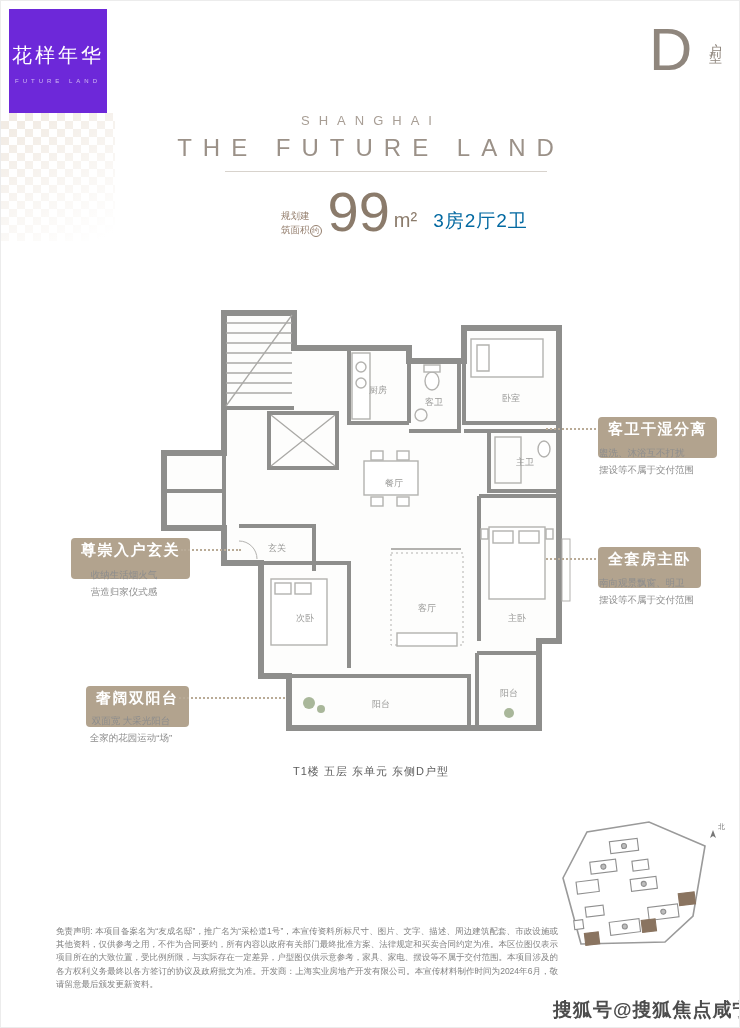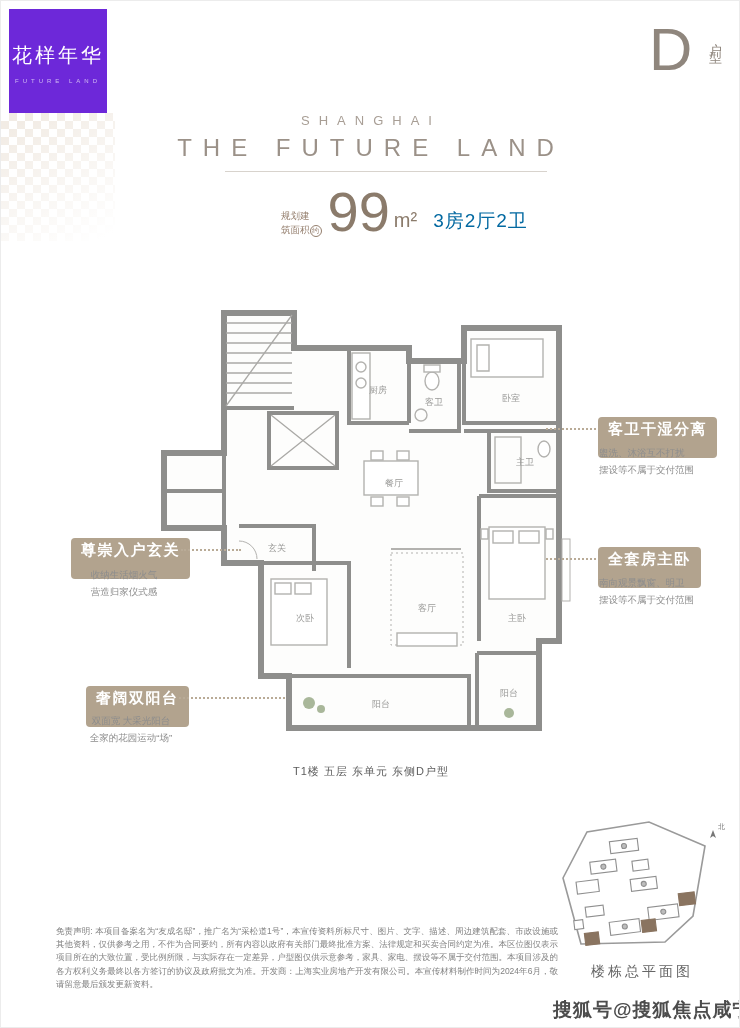--- a/index.html
+++ b/index.html
@@ -215,17 +215,16 @@
       <rect x="124" y="82" width="16" height="12" fill="#8a7460" stroke="#8a7460"></rect>
       <rect x="84" y="104" width="14" height="12" fill="#8a7460" stroke="#8a7460"></rect>
       <rect x="26" y="110" width="14" height="12" fill="#8a7460" stroke="#8a7460"></rect>
       <rect x="17" y="96" width="9" height="9"></rect>
     </g>
     <g>
       <path d="M160,14 L163,22 L160,20 L157,22 Z" fill="#777"></path>
       <text x="165" y="13" font-size="7" fill="#777">北</text>
     </g>
   </svg>
-  <div class="site-caption">楼栋总平面图</div>
 
   <div class="watermark">搜狐号@搜狐焦点咸宁站</div>
 
 </div>
 
 </body></html>

